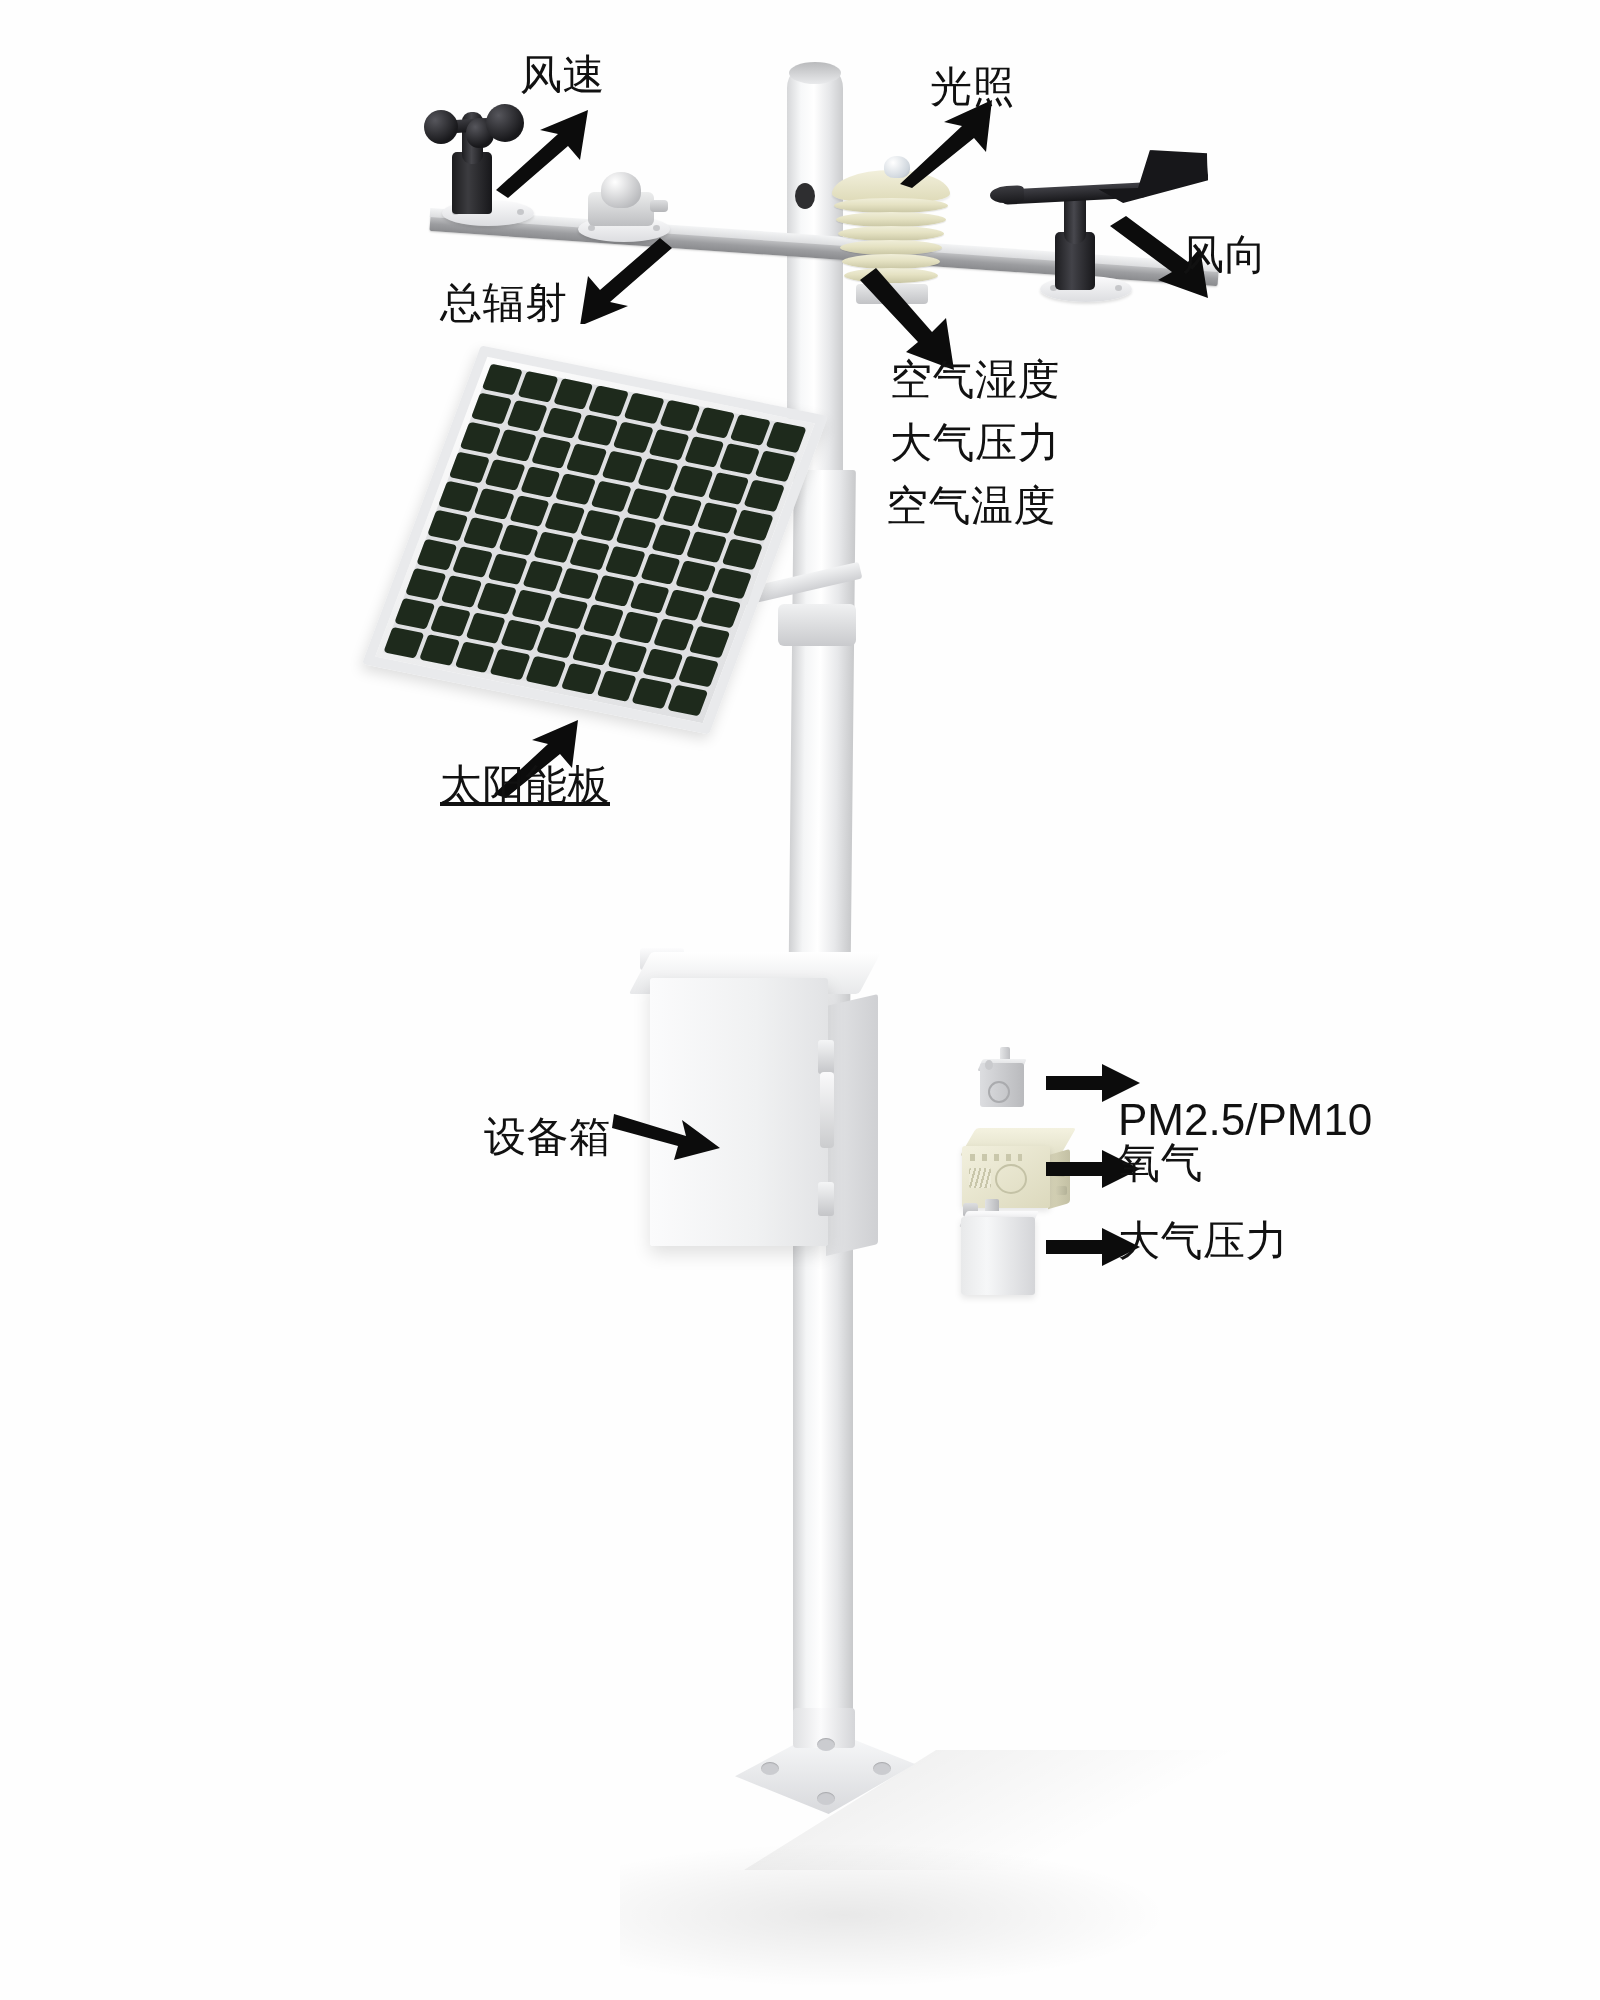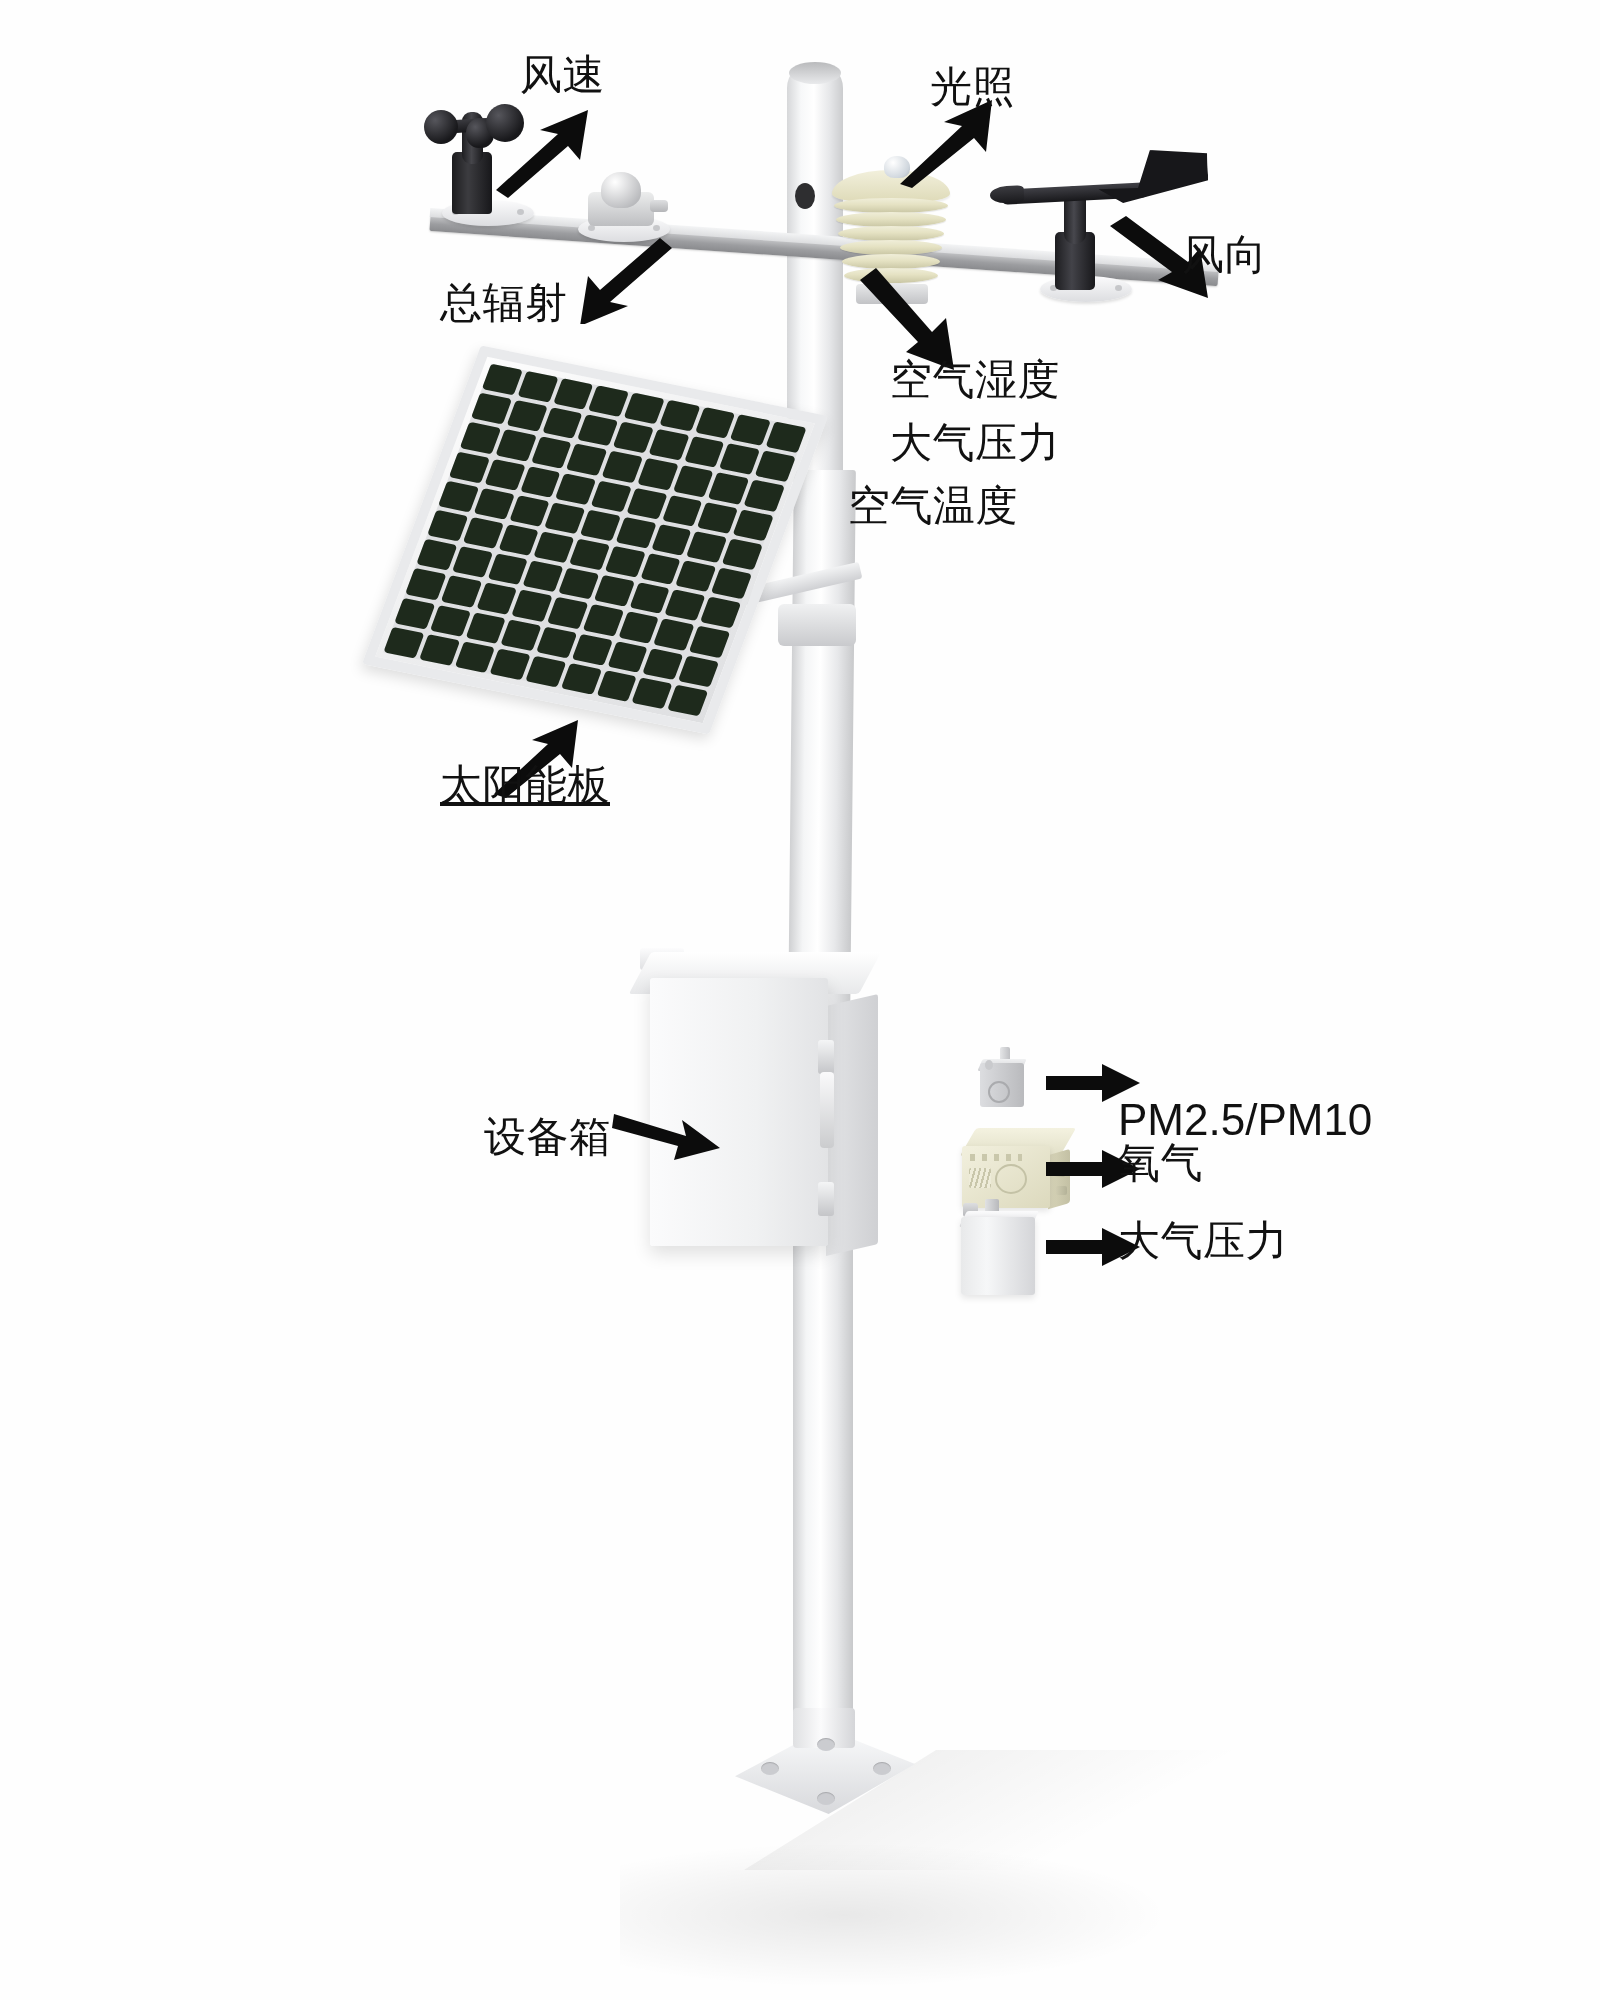--- a/index.html
+++ b/index.html
@@ -421,21 +421,21 @@
   <svg class="arrow" style="left:1108px;top:216px;" width="108" height="86" viewBox="0 0 108 86">
     <path d="M2 6 L64 52 L50 60 L100 78 L92 28 L80 42 L18 -4 Z" fill="#0c0c0c" transform="translate(0,4)"></path>
   </svg>
   <div class="label" style="left:1182px;top:230px;">风向</div>
 
   <svg class="arrow" style="left:858px;top:268px;" width="104" height="108" viewBox="0 0 104 108">
     <path d="M2 2 L60 64 L48 74 L96 92 L88 40 L74 54 L18 -10 Z" fill="#0c0c0c" transform="translate(0,10)"></path>
   </svg>
   <div class="label" style="left:890px;top:355px;">空气湿度</div>
   <div class="label" style="left:890px;top:418px;">大气压力</div>
-  <div class="label" style="left:848px;top:481px;">空气温度</div>
+  <div class="label" style="left:886px;top:481px;">空气温度</div>
 
   <div class="solar-strut"></div>
   <div class="solar-clamp"></div>
   <div class="solar-wrap">
     <div class="solar-frame"></div>
     <div class="solar-cells" id="solar-cells">
         <div class="cell" style="background: rgb(30, 42, 28);"></div>
         <div class="cell" style="background: rgb(30, 42, 28);"></div>
         <div class="cell" style="background: rgb(30, 42, 28);"></div>
         <div class="cell" style="background: rgb(30, 42, 28);"></div>

